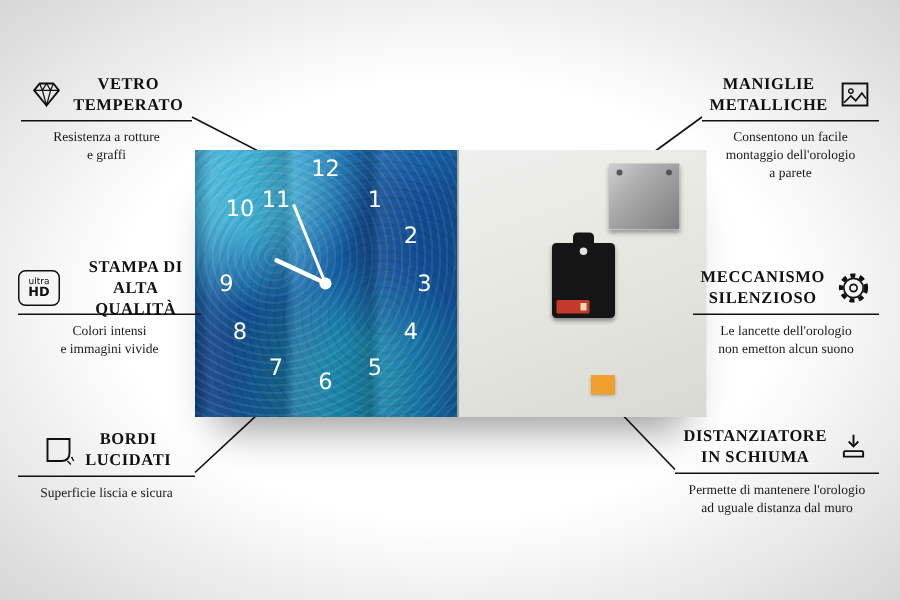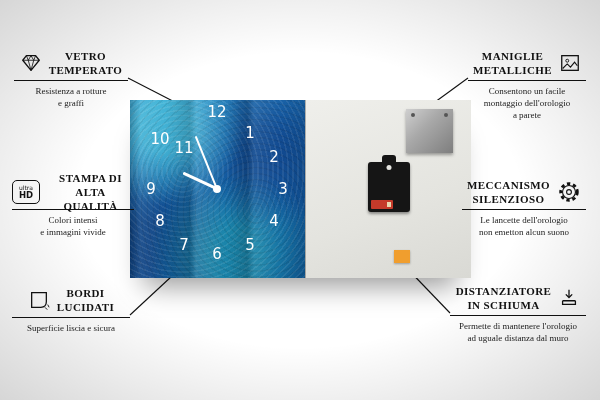--- a/index.html
+++ b/index.html
@@ -108,21 +108,21 @@
       <span class="clock-num" style="left:120px;top:33px">1</span>
       <span class="clock-num" style="left:144px;top:57px">2</span>
       <span class="clock-num" style="left:153px;top:89px">3</span>
       <span class="clock-num" style="left:144px;top:121px">4</span>
       <span class="clock-num" style="left:120px;top:145px">5</span>
       <span class="clock-num" style="left:87px;top:154px">6</span>
       <span class="clock-num" style="left:54px;top:145px">7</span>
       <span class="clock-num" style="left:30px;top:121px">8</span>
       <span class="clock-num" style="left:21px;top:89px">9</span>
       <span class="clock-num" style="left:30px;top:39px">10</span>
-      <span class="clock-num" style="left:54px;top:48px">11</span>
+      <span class="clock-num" style="left:54px;top:33px">11</span>
       <div class="hands">
         <div class="hand hour"></div>
         <div class="hand minute"></div>
         <div class="hand-cap"></div>
       </div>
     </div>
     <div class="clock-back">
       <div class="metal-plate">
         <i class="s1"></i>
         <i class="s2"></i>

